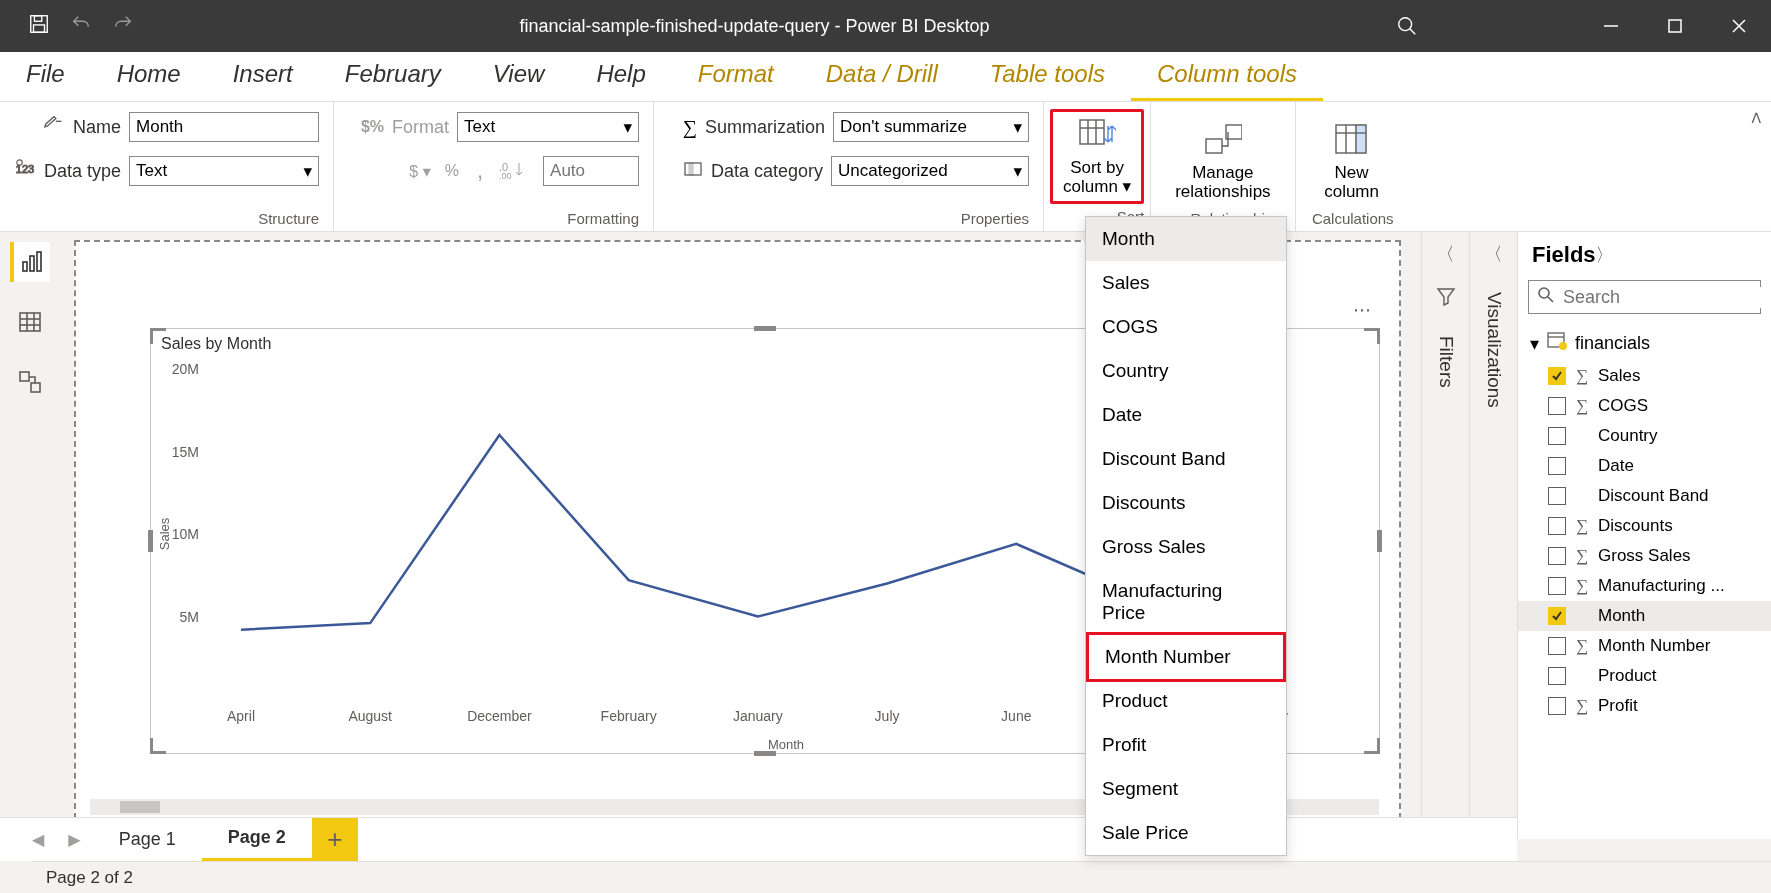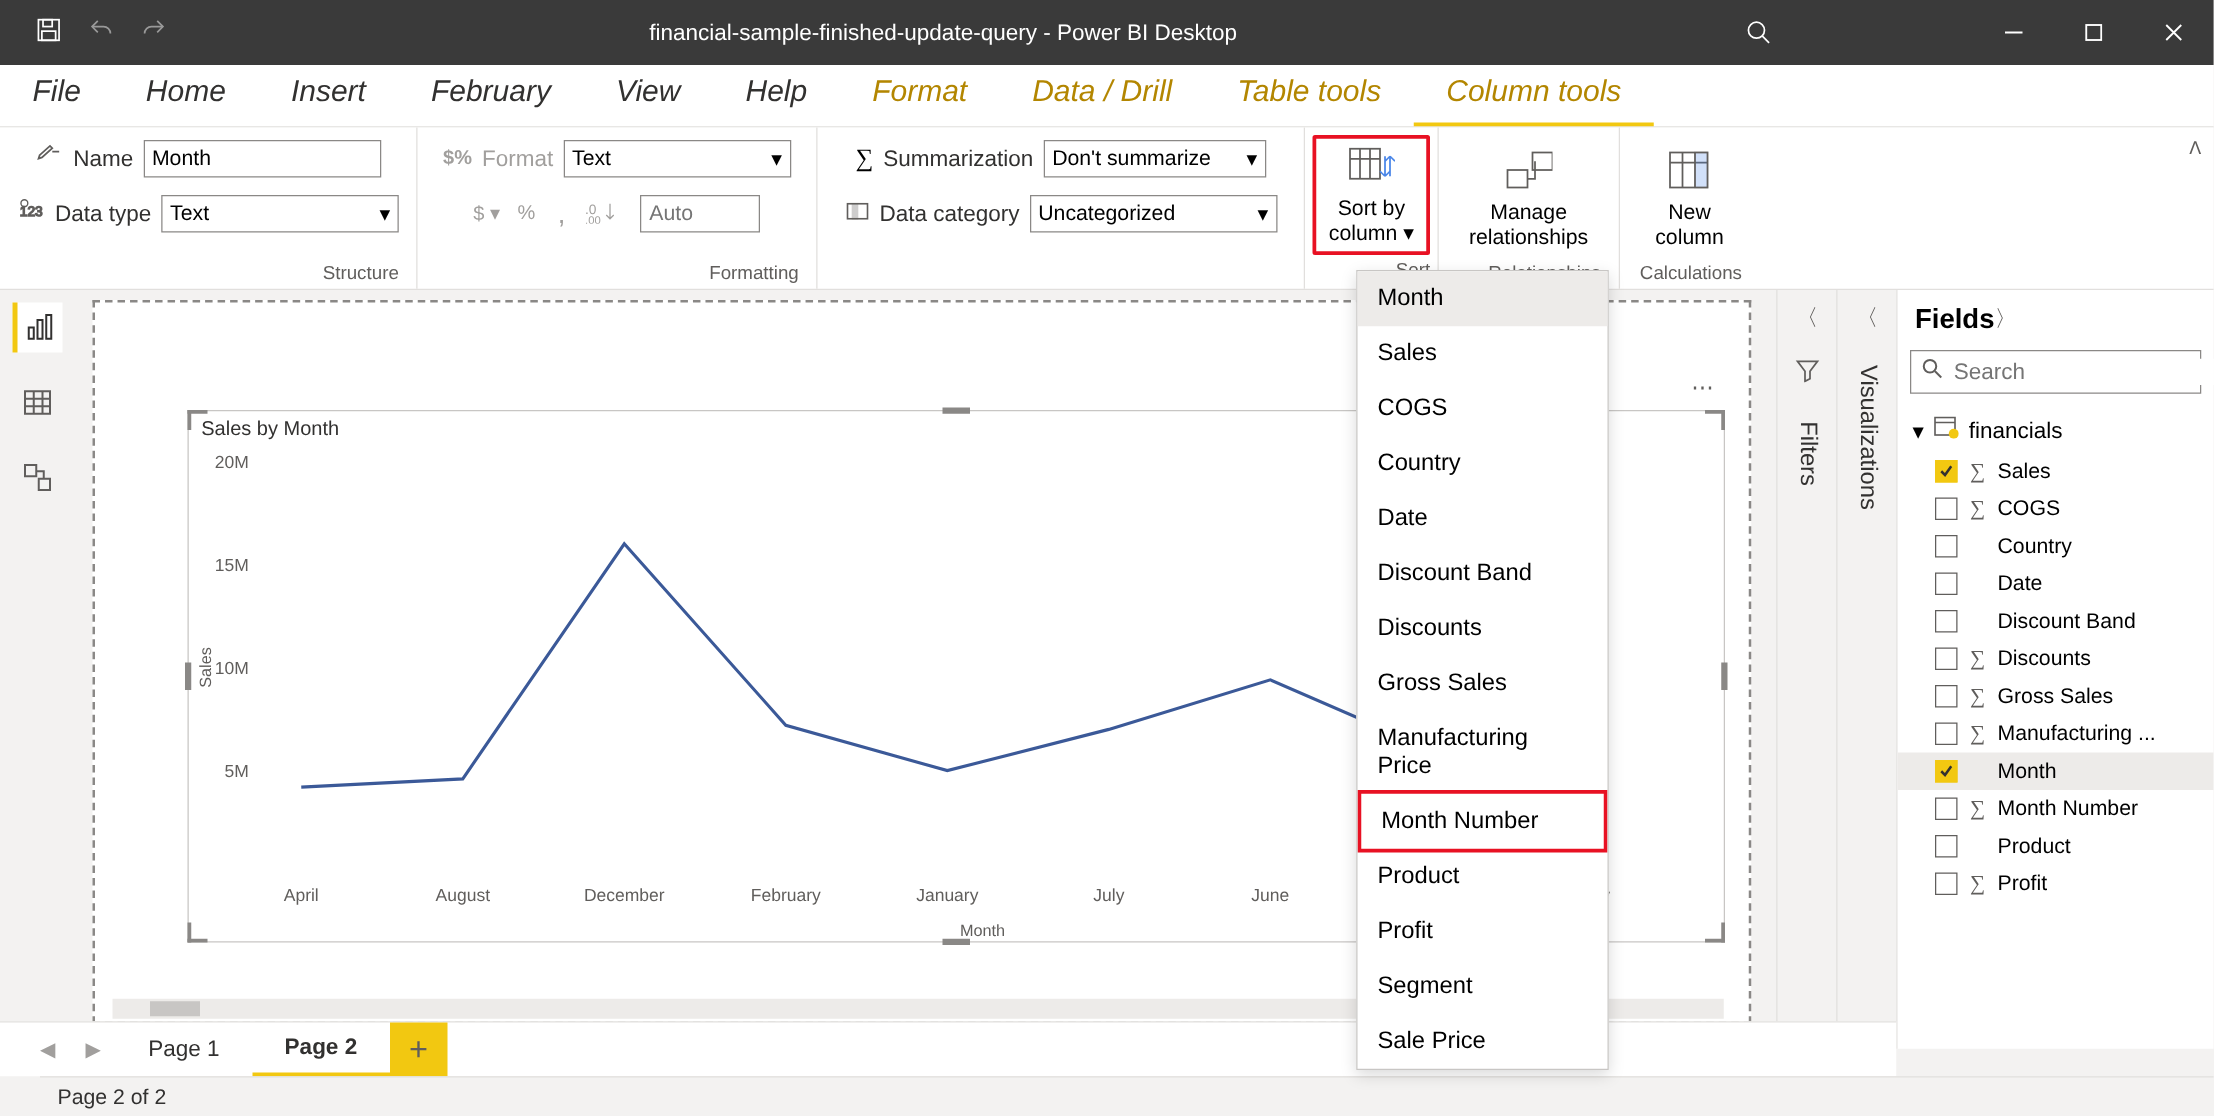--- a/index.html
+++ b/index.html
@@ -11,21 +11,21 @@
   .titlebar .right-icons { display: flex; align-items: center; }
   .titlebar .right-icons .ic { width: 64px; height: 52px; display:flex; align-items:center; justify-content:center; }
   
   .menubar { height: 50px; background: #fff; display: flex; align-items:flex-end; padding-left: 0px; border-bottom: 1px solid #e1dfdd; }
   .menubar .tab { padding: 12px 26px 10px 26px; font-size: 24px; color: #323130; border-bottom: 3px solid transparent; cursor: pointer; font-style: italic; }
   .menubar .tab.contextual { color: #b38600; }
   .menubar .tab.active { border-bottom-color: #f2c811; }
   
   .ribbon { height: 130px; background: #fff; display: flex; border-bottom: 1px solid #e1dfdd; position: relative; }
   .ribbon .group { border-right: 1px solid #e1dfdd; padding: 10px 14px 4px 14px; display: flex; flex-direction: column; }
-  .ribbon .group .group-body { flex:1; display:flex; gap:12px; align-items: center; }
+  .ribbon .group .group-body { flex:1; display:flex; gap:12px; align-items: flex-end; }
   .ribbon .group .group-label { text-align:right; font-size:15px; color:#605e5c; padding-top:4px; }
   .ribbon .field-row { display:flex; align-items:center; gap:8px; margin-bottom:8px; }
   .ribbon .field-label { font-size:18px; color:#323130; }
   .ribbon input[type=text], .ribbon select, .ribbon .select-like { font-size:17px; padding:3px 6px; border:1px solid #8a8886; background:#fff; height:30px; }
   .ribbon .select-like { display:inline-flex; align-items:center; justify-content:space-between; }
   .ribbon .big-btn { display:flex; flex-direction:column; align-items:center; justify-content:flex-start; gap:4px; padding:4px 10px; min-width:84px; cursor:pointer; }
   .ribbon .big-btn .big-icon { width:38px; height:38px; display:flex; align-items:center; justify-content:center; }
   .ribbon .big-btn .big-lbl { font-size:17px; text-align:center; line-height:1.15; }
   .ribbon .big-btn.highlight { border:3px solid #e81123; border-radius:2px; }
   .disabled { color:#a19f9d !important; }
@@ -190,37 +190,38 @@
       </div>
     </div>
     <div class="group-label">Formatting</div>
   </div>
 
   <div class="group" style="min-width:390px;">
     <div class="group-body" style="flex-direction:column; gap:6px;">
       <div class="field-row">
         <span style="font-family:serif; font-size:20px;">∑</span>
         <span class="field-label">Summarization</span>
-        <div class="select-like" style="width:178px;">
+        <div class="select-like" style="width:196px;">
             <span>Don't summarize</span>
             <span>▾</span>
           </div>
       </div>
       <div class="field-row">
         <span><svg width="20" height="20" fill="none" stroke="#605e5c" stroke-width="1.3">
               <rect x="2" y="4" width="16" height="12"></rect>
               <rect x="6" y="4" width="4" height="12" fill="#605e5c" opacity=".3"></rect>
             </svg></span>
         <span class="field-label">Data category</span>
         <div class="select-like" style="width:198px;">
             <span>Uncategorized</span>
             <span>▾</span>
           </div>
       </div>
     </div>
+    <div class="group-label">Properties</div>
   </div>
 
   <div class="group" style="padding:6px;">
     <div class="group-body">
       <div class="big-btn highlight">
         <span class="big-icon">
             <svg width="38" height="34" fill="none" stroke="#605e5c" stroke-width="1.4">
               <rect x="2" y="2" width="24" height="24"></rect>
               <line x1="2" y1="10" x2="26" y2="10"></line>
               <line x1="10" y1="2" x2="10" y2="26"></line>

